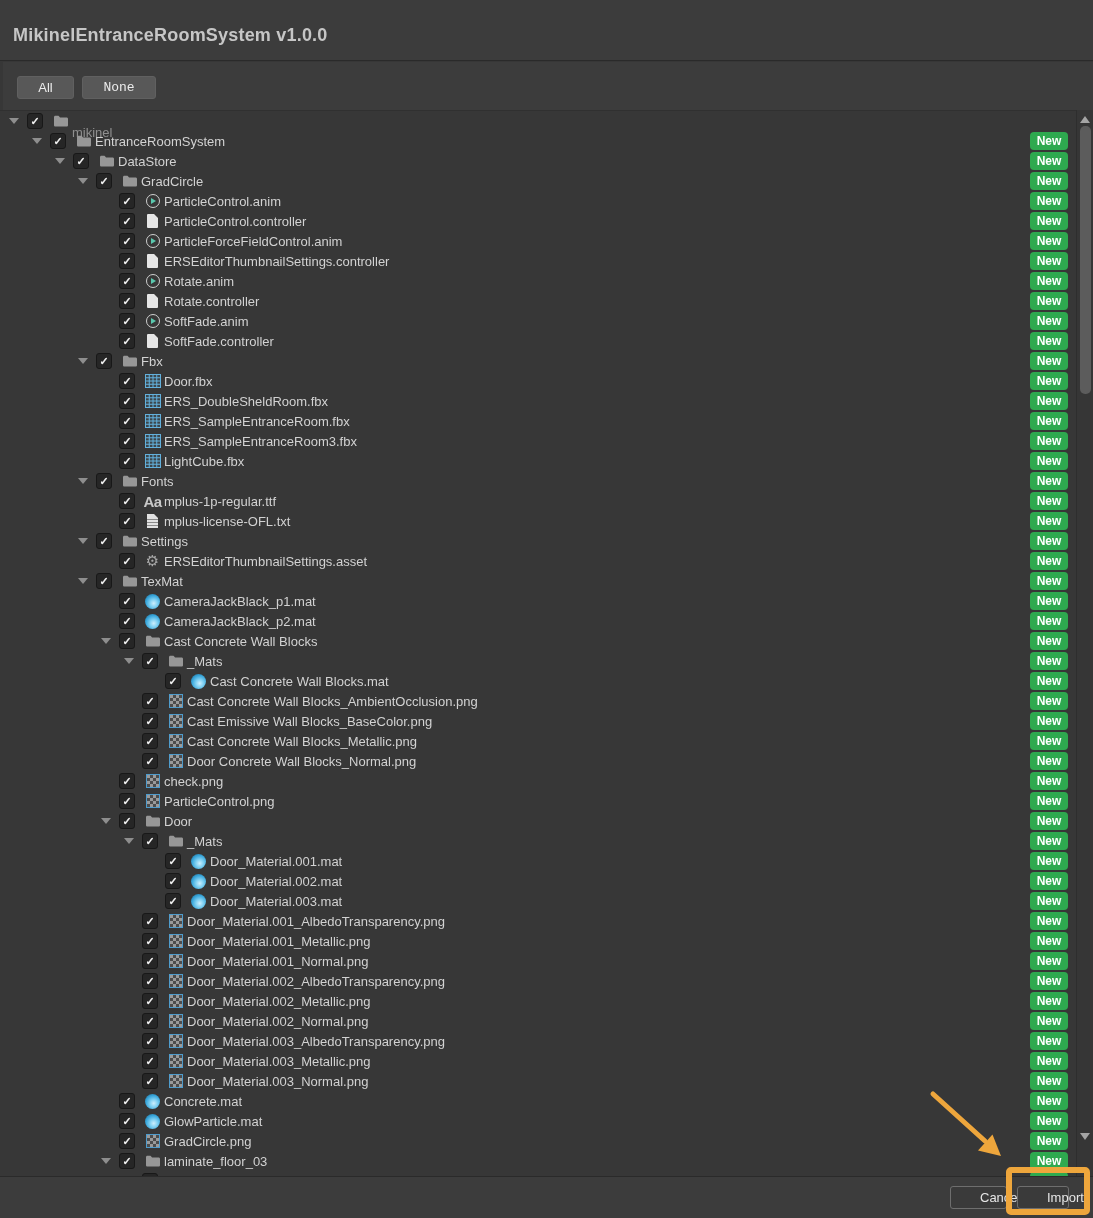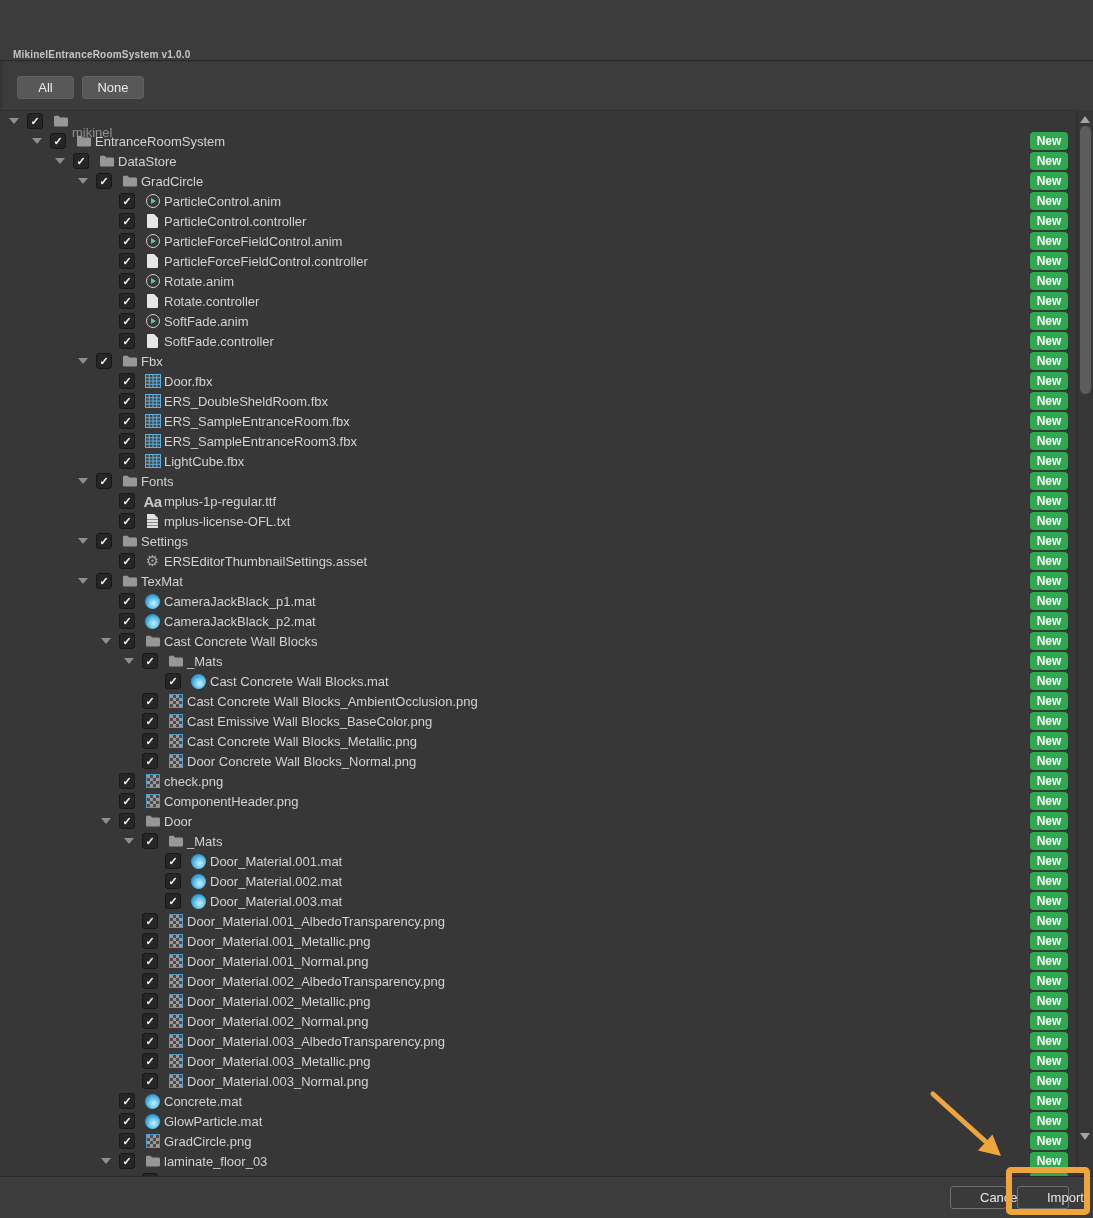--- a/index.html
+++ b/index.html
@@ -6,25 +6,25 @@
   html,body { width:1093px; height:1218px; }
   body {
     background:#373737;
     font-family:"Liberation Sans", sans-serif;
     position:relative;
     overflow:hidden;
     -webkit-font-smoothing:antialiased;
   }
   
   .titlebar{position:absolute;top:0;left:0;width:1093px;height:61px;background:#3c3c3c;border-bottom:1px solid #2a2a2a;}
-  .title{position:absolute;left:13px;top:25px;font-size:10px;font-weight:bold;color:#c6c6c6;letter-spacing:.2px;margin-top:24px;}
+  .title{position:absolute;left:13px;top:25px;font-size:18px;font-weight:bold;color:#c6c6c6;letter-spacing:.2px;}
   .toolbar{position:absolute;top:62px;left:3px;width:1093px;height:48px;background:#3c3c3c;}
   .btn-small{position:absolute;top:14px;height:23px;background:#585858;border:1px solid #606060;border-radius:3px;color:#ececec;font-size:13px;text-align:center;line-height:21px;cursor:default;}
   .btn-all{left:14px;width:57px;}
-  .btn-none{left:79px;width:62px;}
+  .btn-none{left:79px;width:74px;font-family:Liberation Mono, monospace;}
   
   .list{position:absolute;top:110px;left:0;width:1076px;height:1066px;background:#373737;overflow:hidden;border-top:1px solid #303030;}
   .row{height:20px;display:flex;align-items:center;position:relative;}
   .tri{width:12px;height:12px;margin-right:7px;flex:none;display:flex;align-items:center;justify-content:center;}
   .tri-in{width:0;height:0;border-left:5px solid transparent;border-right:5px solid transparent;border-top:6px solid #8e8e8e;}
   .cb{width:16px;height:16px;flex:none;background:#262626;border:1px solid #181818;border-radius:3px;color:#f0f0f0;font-size:11px;line-height:14px;text-align:center;font-weight:bold;margin-right:9px;}
   .icon{width:17px;height:16px;flex:none;display:flex;align-items:center;justify-content:center;margin-right:3px;}
   .lbl{font-size:13px;color:#d2d2d2;white-space:nowrap;}
   .row.dim .lbl{color:#8f8f8f;margin-top:22px;}
   .badge{position:absolute;right:8px;top:1px;width:38px;height:18px;background:#2ea94f;border-radius:4px;color:#ffffff;font-size:12px;font-weight:bold;text-align:center;line-height:18px;}
@@ -145,21 +145,21 @@
       </span>
       <span class="lbl">ParticleForceFieldControl.anim</span>
       <span class="badge">New</span>
     </div>
     <div class="row" style="padding-left: 100px;">
       <span class="tri"></span>
       <span class="cb">✓</span>
       <span class="icon">
         <span class="ic-doc"></span>
       </span>
-      <span class="lbl">ParticleForceFieldControl.controller</span>
+      <span class="lbl">ERSEditorThumbnailSettings.controller</span>
       <span class="badge">New</span>
     </div>
     <div class="row" style="padding-left: 100px;">
       <span class="tri"></span>
       <span class="cb">✓</span>
       <span class="icon">
         <span class="ic-anim">
           <span class="ic-anim-play"></span>
         </span>
       </span>
@@ -466,21 +466,21 @@
       </span>
       <span class="lbl">check.png</span>
       <span class="badge">New</span>
     </div>
     <div class="row" style="padding-left: 100px;">
       <span class="tri"></span>
       <span class="cb">✓</span>
       <span class="icon">
         <span class="ic-tex"></span>
       </span>
-      <span class="lbl">ComponentHeader.png</span>
+      <span class="lbl">ParticleControl.png</span>
       <span class="badge">New</span>
     </div>
     <div class="row" style="padding-left: 100px;">
       <span class="tri">
         <span class="tri-in"></span>
       </span>
       <span class="cb">✓</span>
       <span class="icon">
         <svg width="16" height="14" viewBox="0 0 16 14">
           <path d="M1 3.2C1 2.4 1.6 1.8 2.4 1.8h3.1l1.6 1.6h6.5c.8 0 1.4.6 1.4 1.4v6.4c0 .8-.6 1.4-1.4 1.4H2.4c-.8 0-1.4-.6-1.4-1.4Z" fill="#979797"></path>

